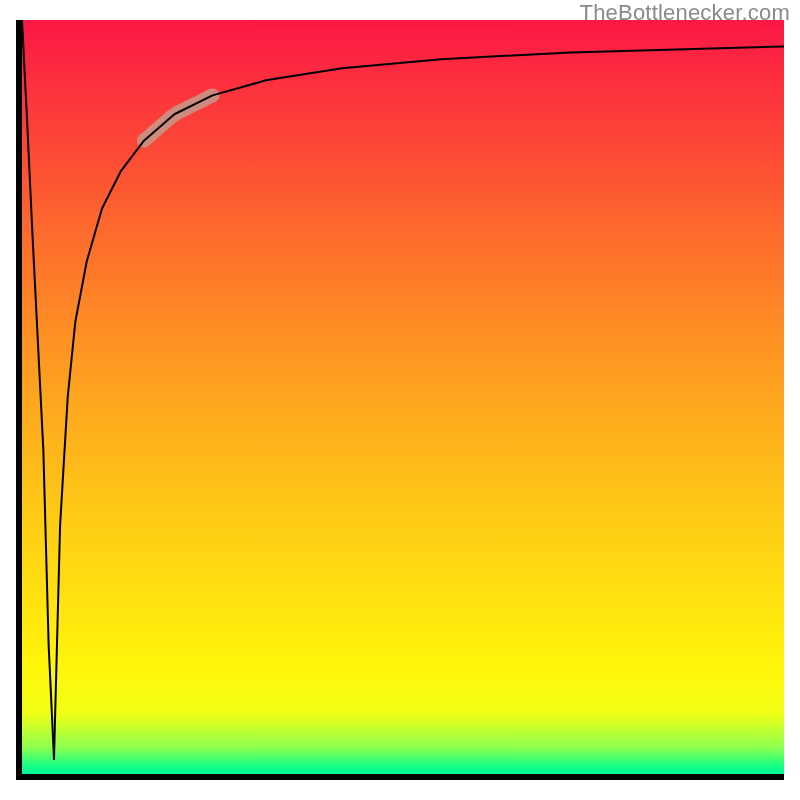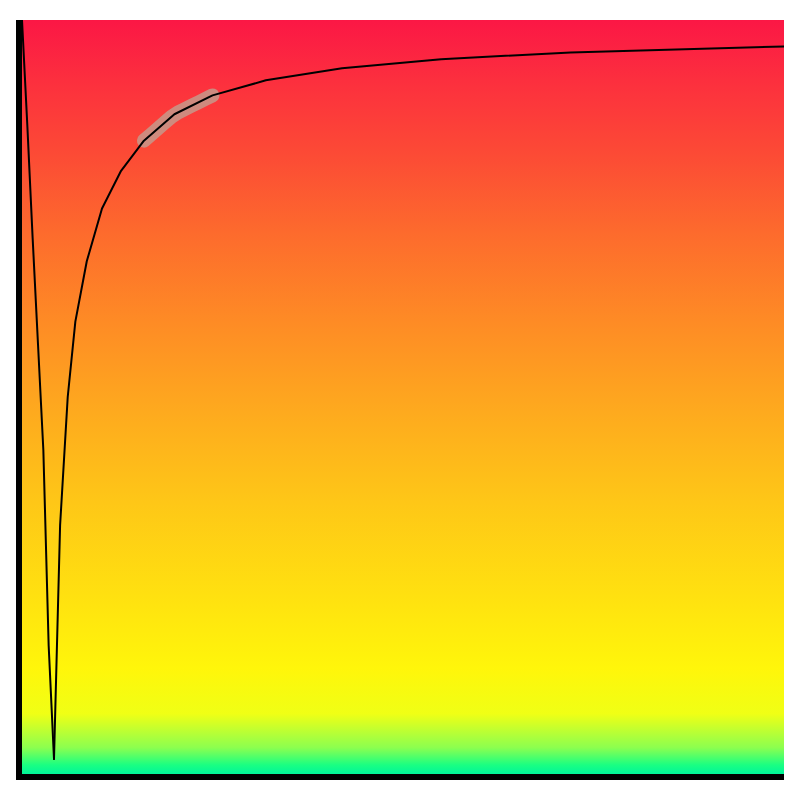--- a/index.html
+++ b/index.html
@@ -87,13 +87,14 @@
 
     <svg class="curve-layer" viewBox="0 0 762 754" preserveAspectRatio="none">
       <g>
           <path d="M121.92 120.64 L128.78 114.70 L135.64 108.76 L142.49 102.83 L149.35 96.89 L156.21 92.37 L163.07 88.97 L169.93 85.58 L176.78 82.19 L183.64 78.79 L190.50 75.40" fill="none" stroke="#c99486" stroke-width="14" stroke-linecap="round" opacity="0.9"></path>
           <path d="M0.00 0.00 L5.33 105.56 L10.67 218.66 L16.00 324.22 L21.34 429.78 L26.67 625.82 L32.00 738.92" fill="none" stroke="#000000" stroke-width="2" stroke-linejoin="round" stroke-linecap="round"></path>
           <path d="M32.00 738.92 L38.10 505.18 L45.72 377.00 L53.34 301.60 L64.77 241.28 L80.01 188.50 L99.06 150.80 L121.92 120.64 L152.40 94.25 L190.50 75.40 L243.84 60.32 L320.04 48.26 L419.10 39.21 L548.64 32.42 L762.00 26.39" fill="none" stroke="#000000" stroke-width="2" stroke-linejoin="round" stroke-linecap="round"></path>
         </g>
     </svg>
   </div>
 
+  <div class="watermark">TheBottlenecker.com</div>
 </div>
 
 </body></html>

